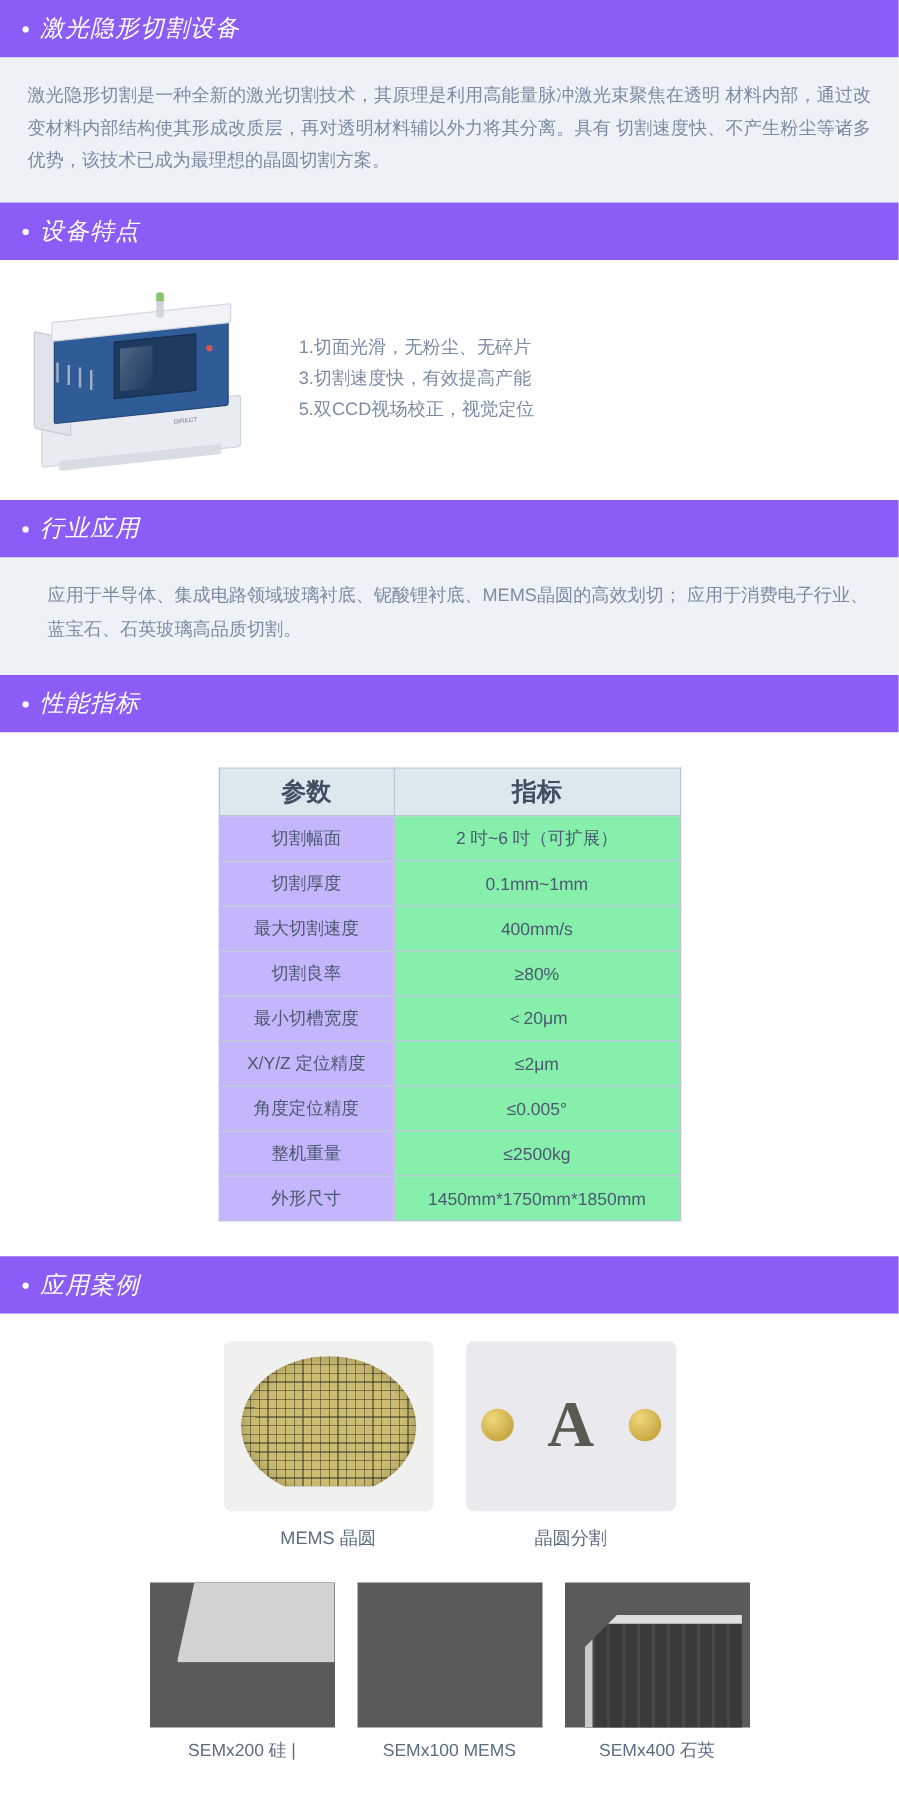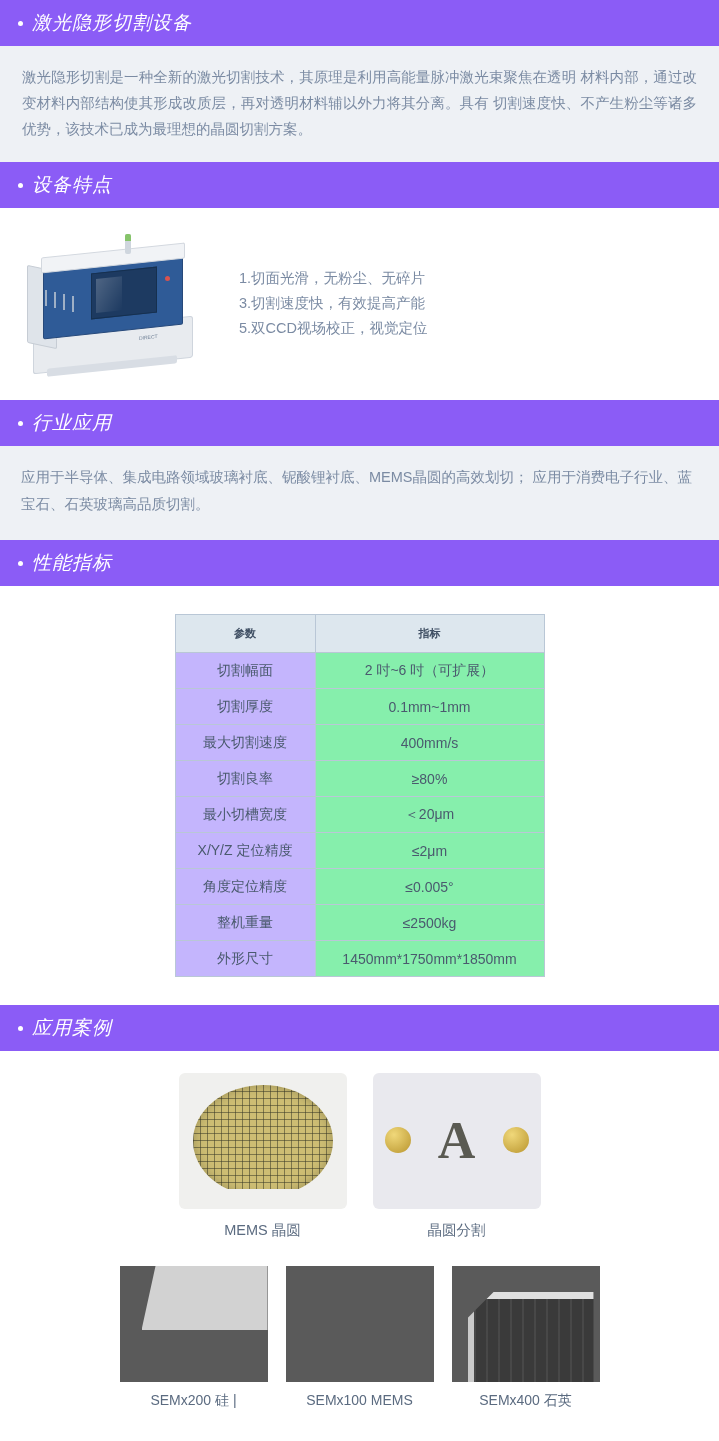--- a/index.html
+++ b/index.html
@@ -177,21 +177,21 @@
     position: absolute;
     left: 112px; top: 106px;
     font-size: 5px;
     color: #6e7f95;
     transform: skewY(-6deg);
   }
 
   
   .industry {
     background: #eef1f5;
-    padding: 18px 22px 22px 21px;
+    padding: 18px 22px 22px 38px;
   }
   .industry p {
     margin: 0;
     font-size: 14.5px;
     line-height: 27px;
     color: #7b8ba3;
   }
 
   
   .spec-wrap {
@@ -209,21 +209,21 @@
   table.spec th, table.spec td {
     border: 1px solid #b9c7d6;
     height: 36px;
     text-align: center;
     font-weight: normal;
     padding: 2px 6px;
   }
   table.spec thead th {
     background: #dde7ee;
     font-weight: bold;
-    font-size: 11px;
+    font-size: 20px;
     height: 38px;
     color: #3f4f63;
   }
   table.spec td.k {
     width: 140px;
     background: #c4b5fd;
   }
   table.spec td.v {
     background: #86efac;
   }

